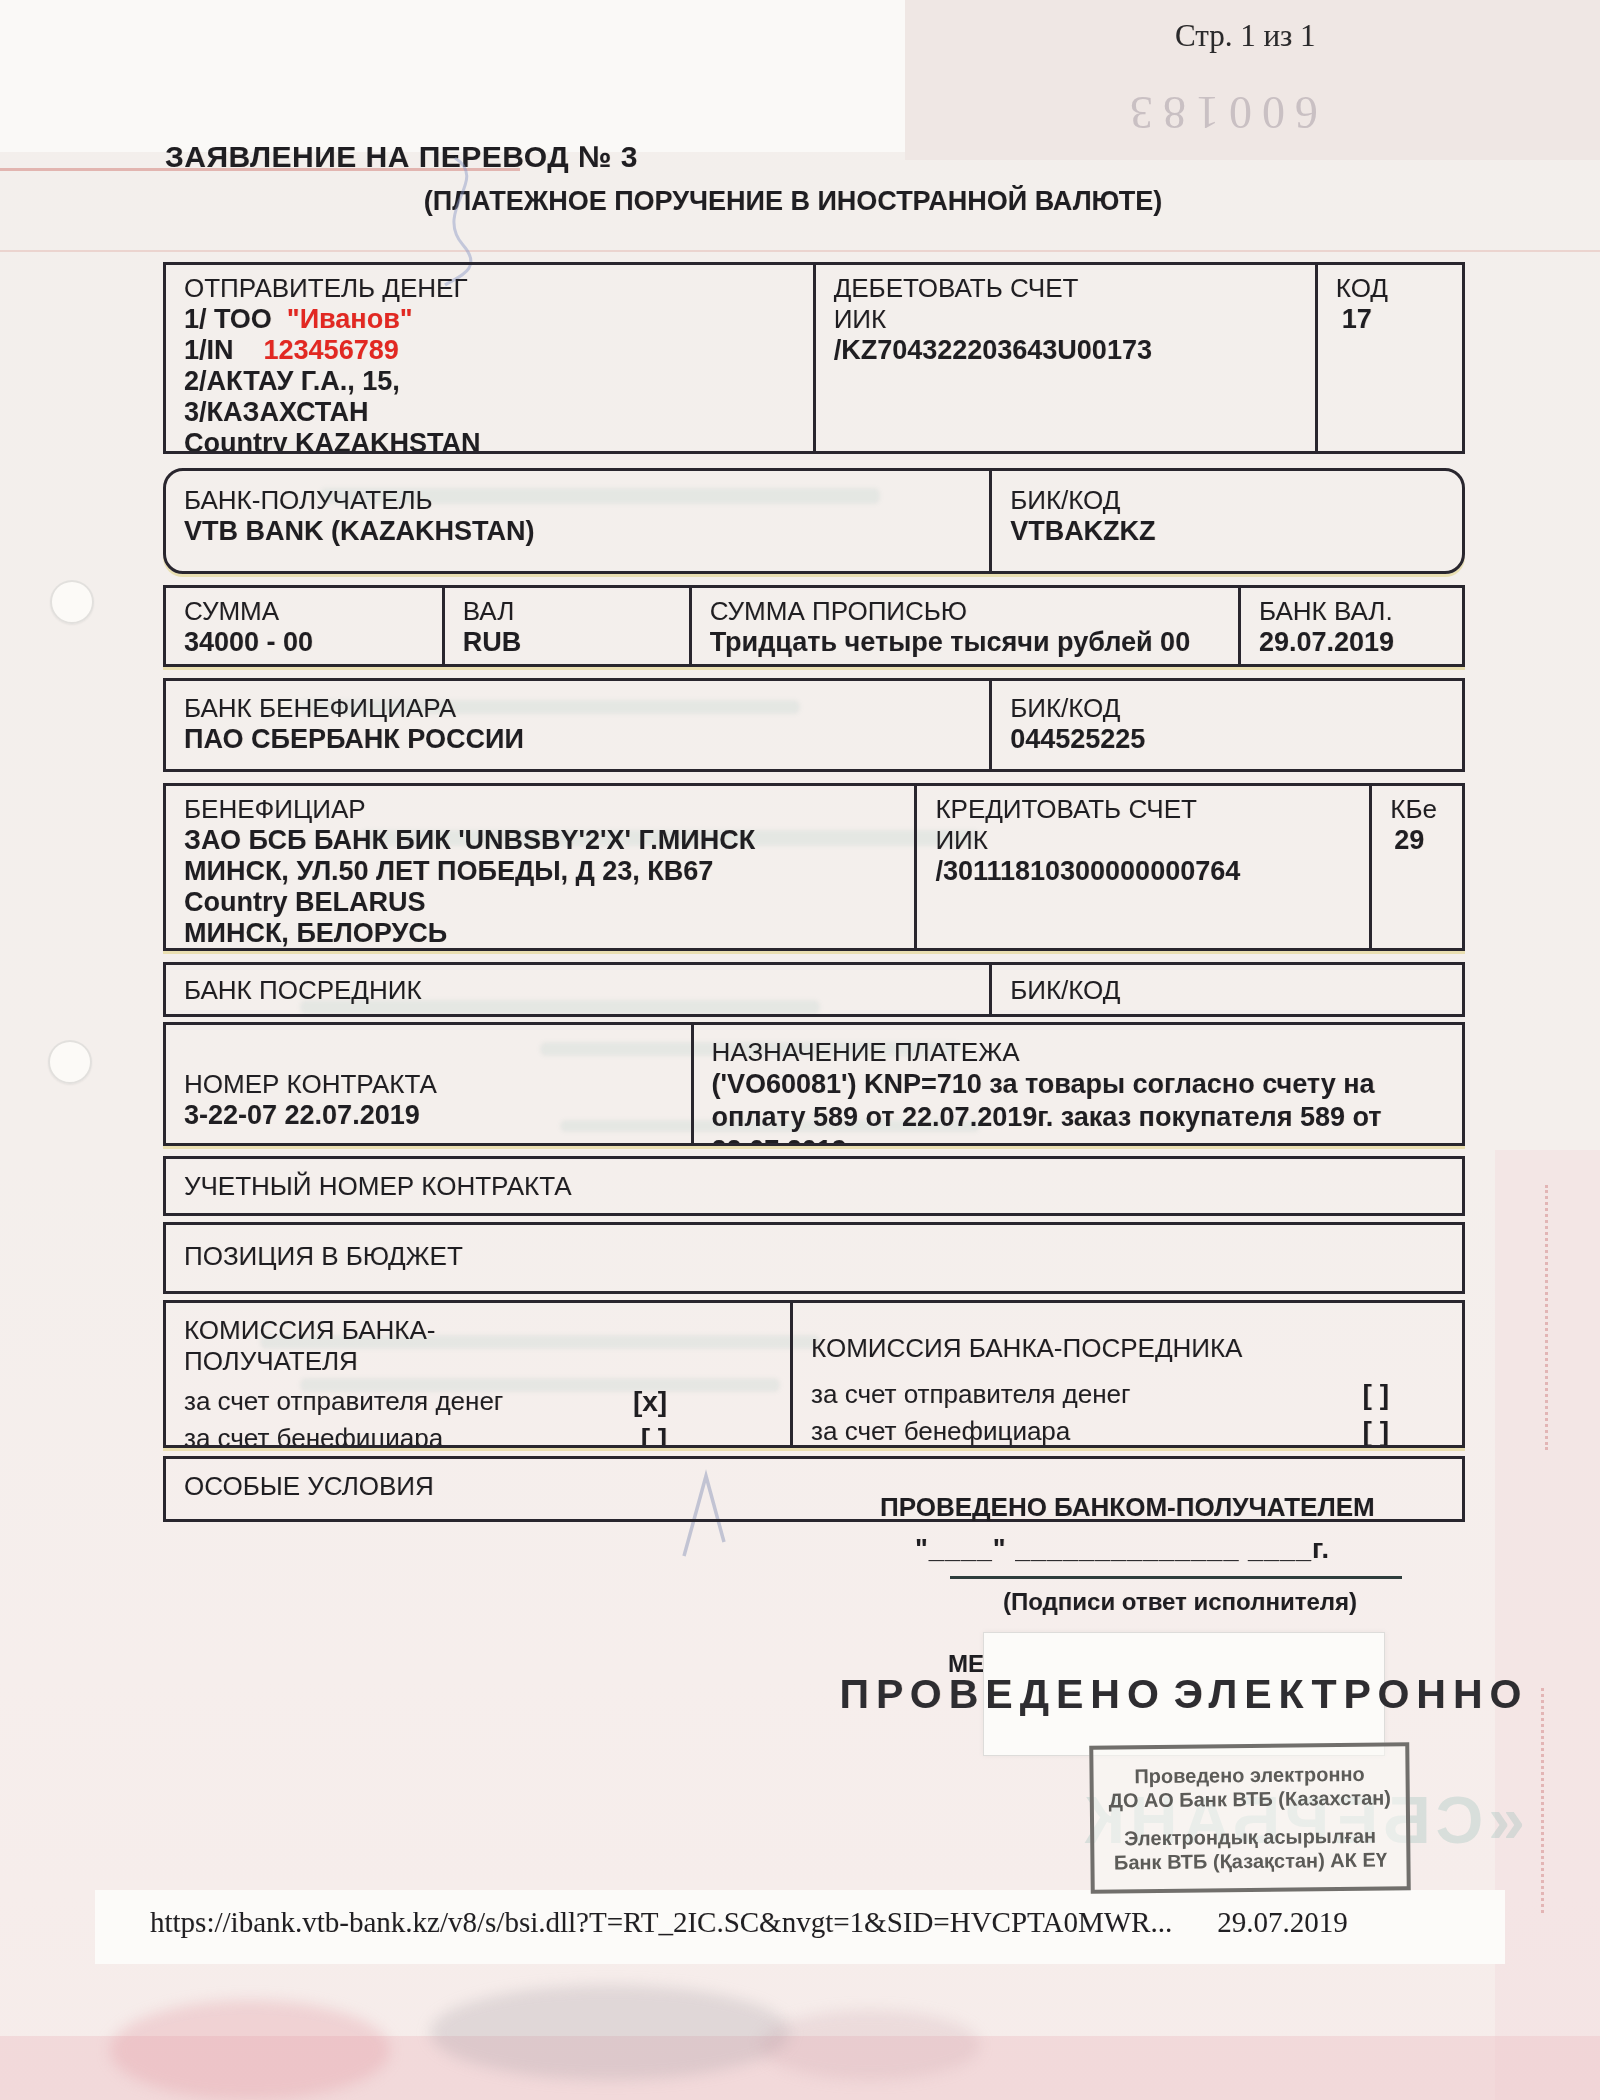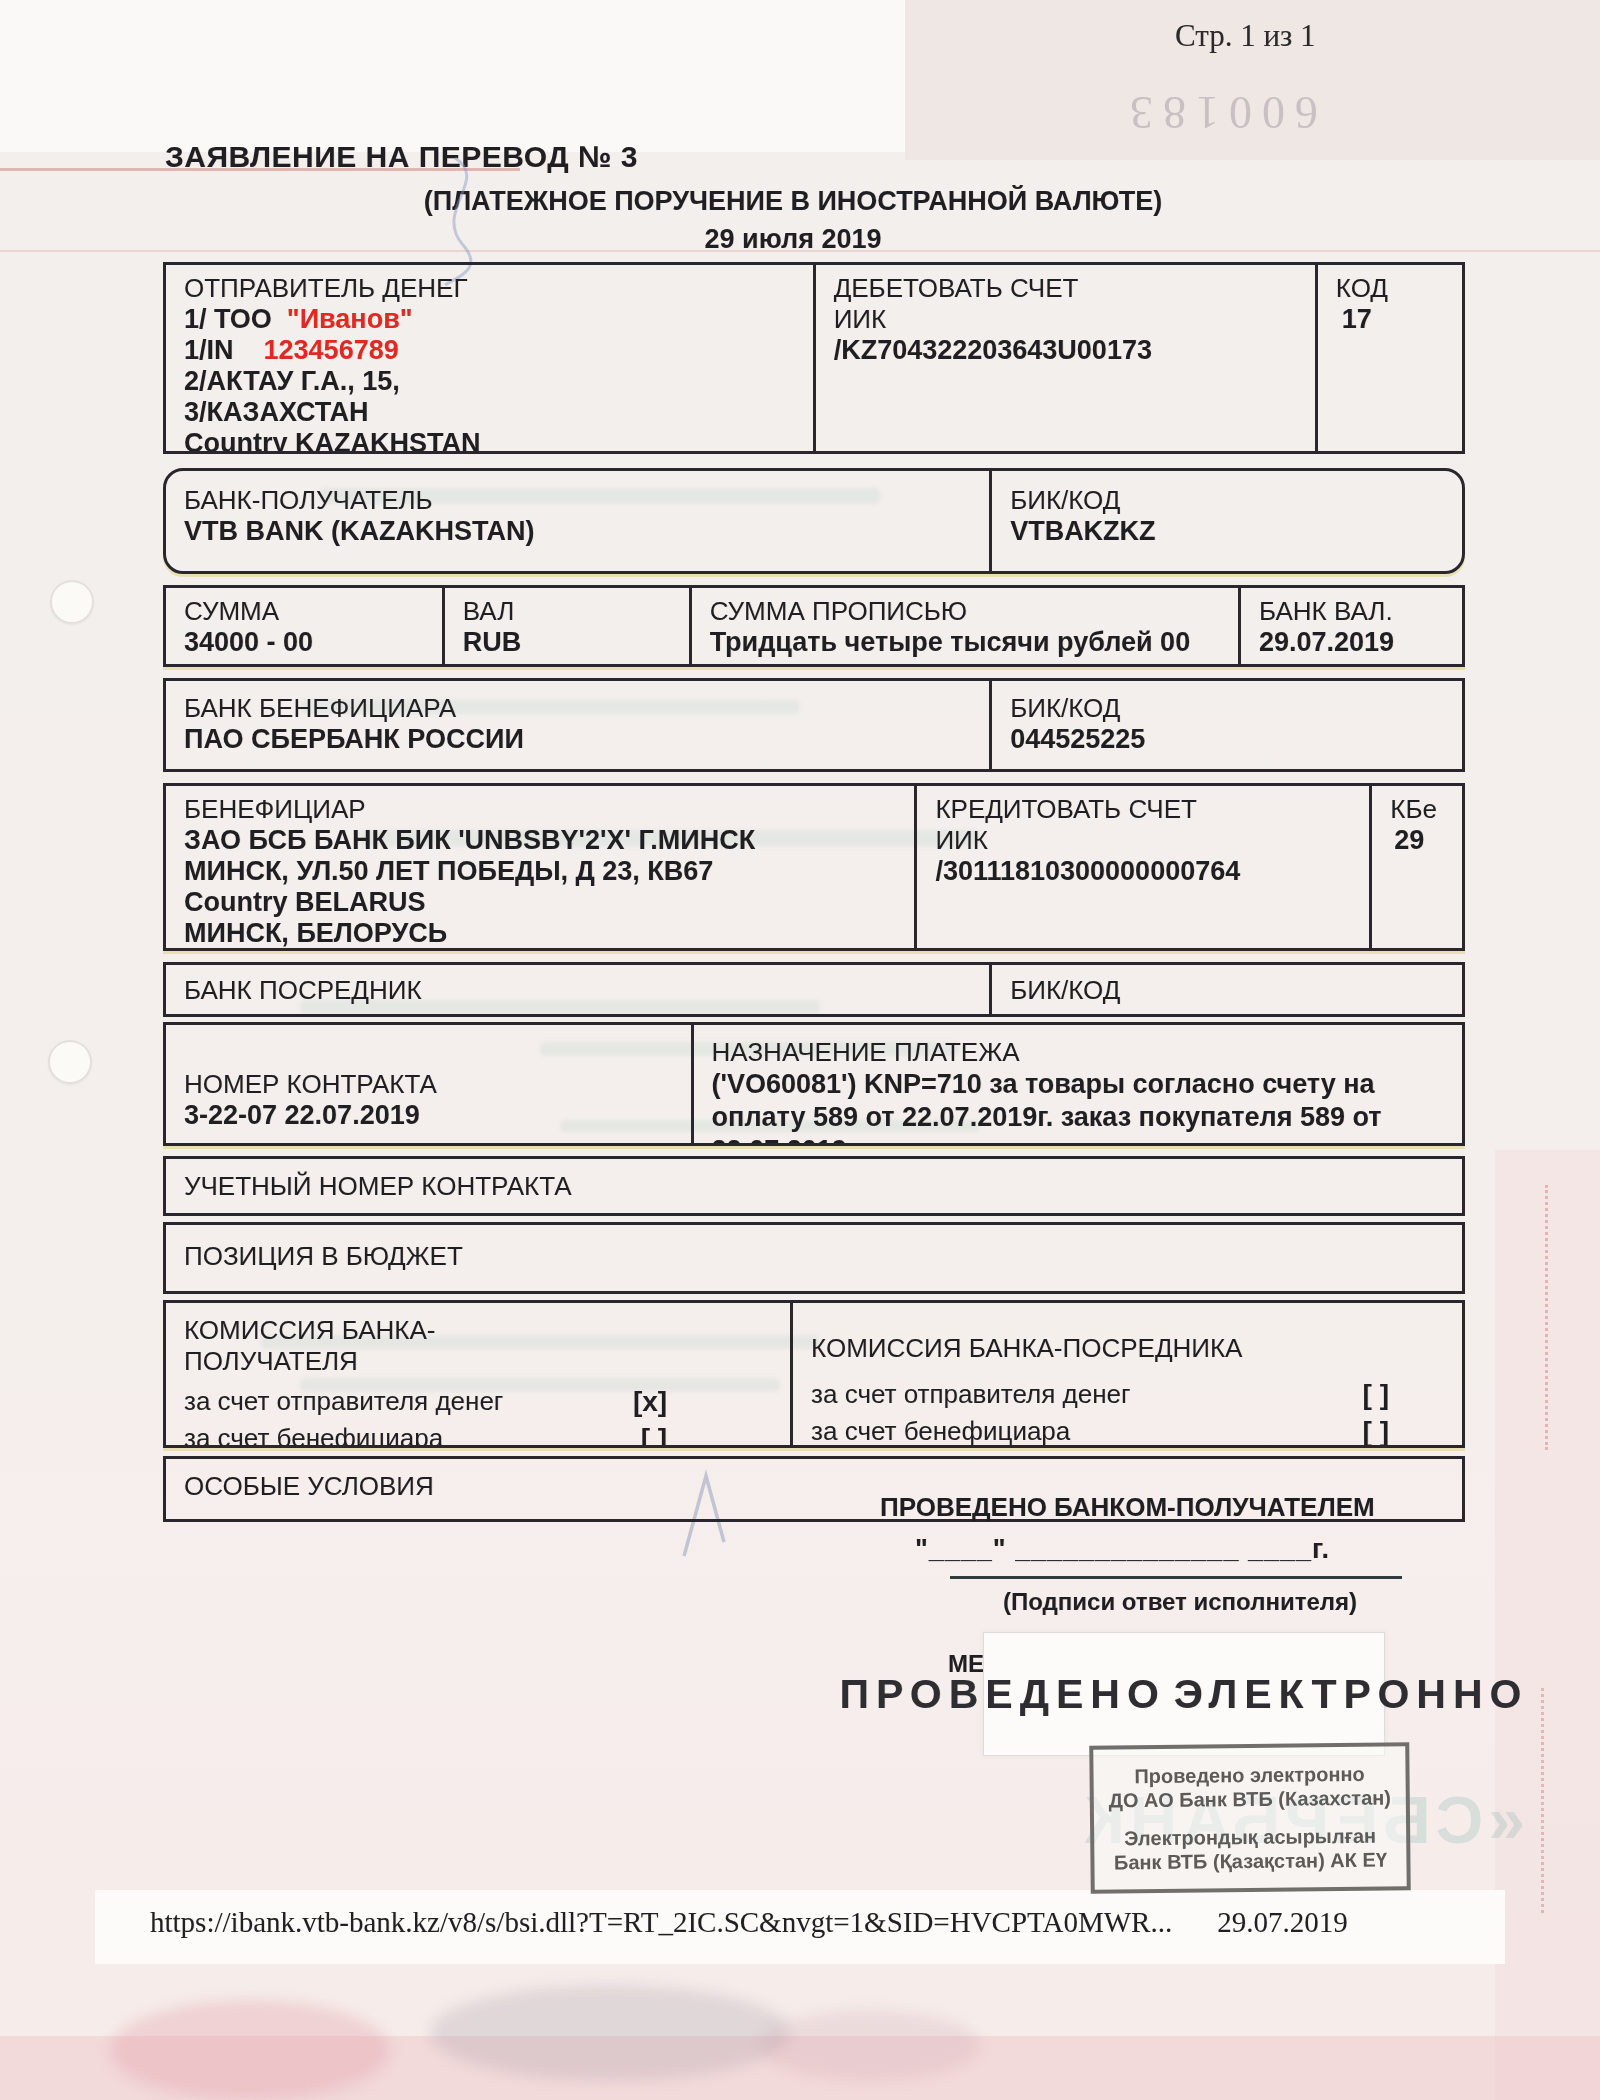--- a/index.html
+++ b/index.html
@@ -99,21 +99,20 @@
   <svg class="scribble" style="left:415px;top:150px;" width="150" height="140">
     <path d="M40,8 C75,30 18,60 48,95 C70,120 40,128 30,135" stroke="#8a96c6" stroke-width="3" fill="none" opacity="0.45"></path>
   </svg>
   <svg class="scribble" style="left:672px;top:1468px;" width="70" height="95">
     <path d="M12,88 L34,8 L52,74" stroke="#98a0bf" stroke-width="3.5" fill="none" opacity="0.55"></path>
   </svg>
 
   <div class="page-indicator">Стр. 1 из 1</div>
   <div class="form-title">ЗАЯВЛЕНИЕ НА ПЕРЕВОД № 3</div>
   <div class="head-center subtitle">(ПЛАТЕЖНОЕ ПОРУЧЕНИЕ В ИНОСТРАННОЙ ВАЛЮТЕ)</div>
-  <div class="head-center head-date">29 июля 2019</div>
 
   <div class="box" style="top:262px;height:192px;">
     <div class="cell" style="width:657px;">
       <div class="label">ОТПРАВИТЕЛЬ ДЕНЕГ</div>
       <div class="value"><span>1/ ТОО</span>&nbsp;&nbsp;<span class="red">"Иванов"</span></div>
       <div class="value"><span>1/IN</span>&nbsp;&nbsp;&nbsp;&nbsp;<span class="red">123456789</span></div>
       <div class="value">2/АКТАУ Г.А., 15,</div>
       <div class="value">3/КАЗАХСТАН</div>
       <div class="value">Country KAZAKHSTAN</div>
     </div>

